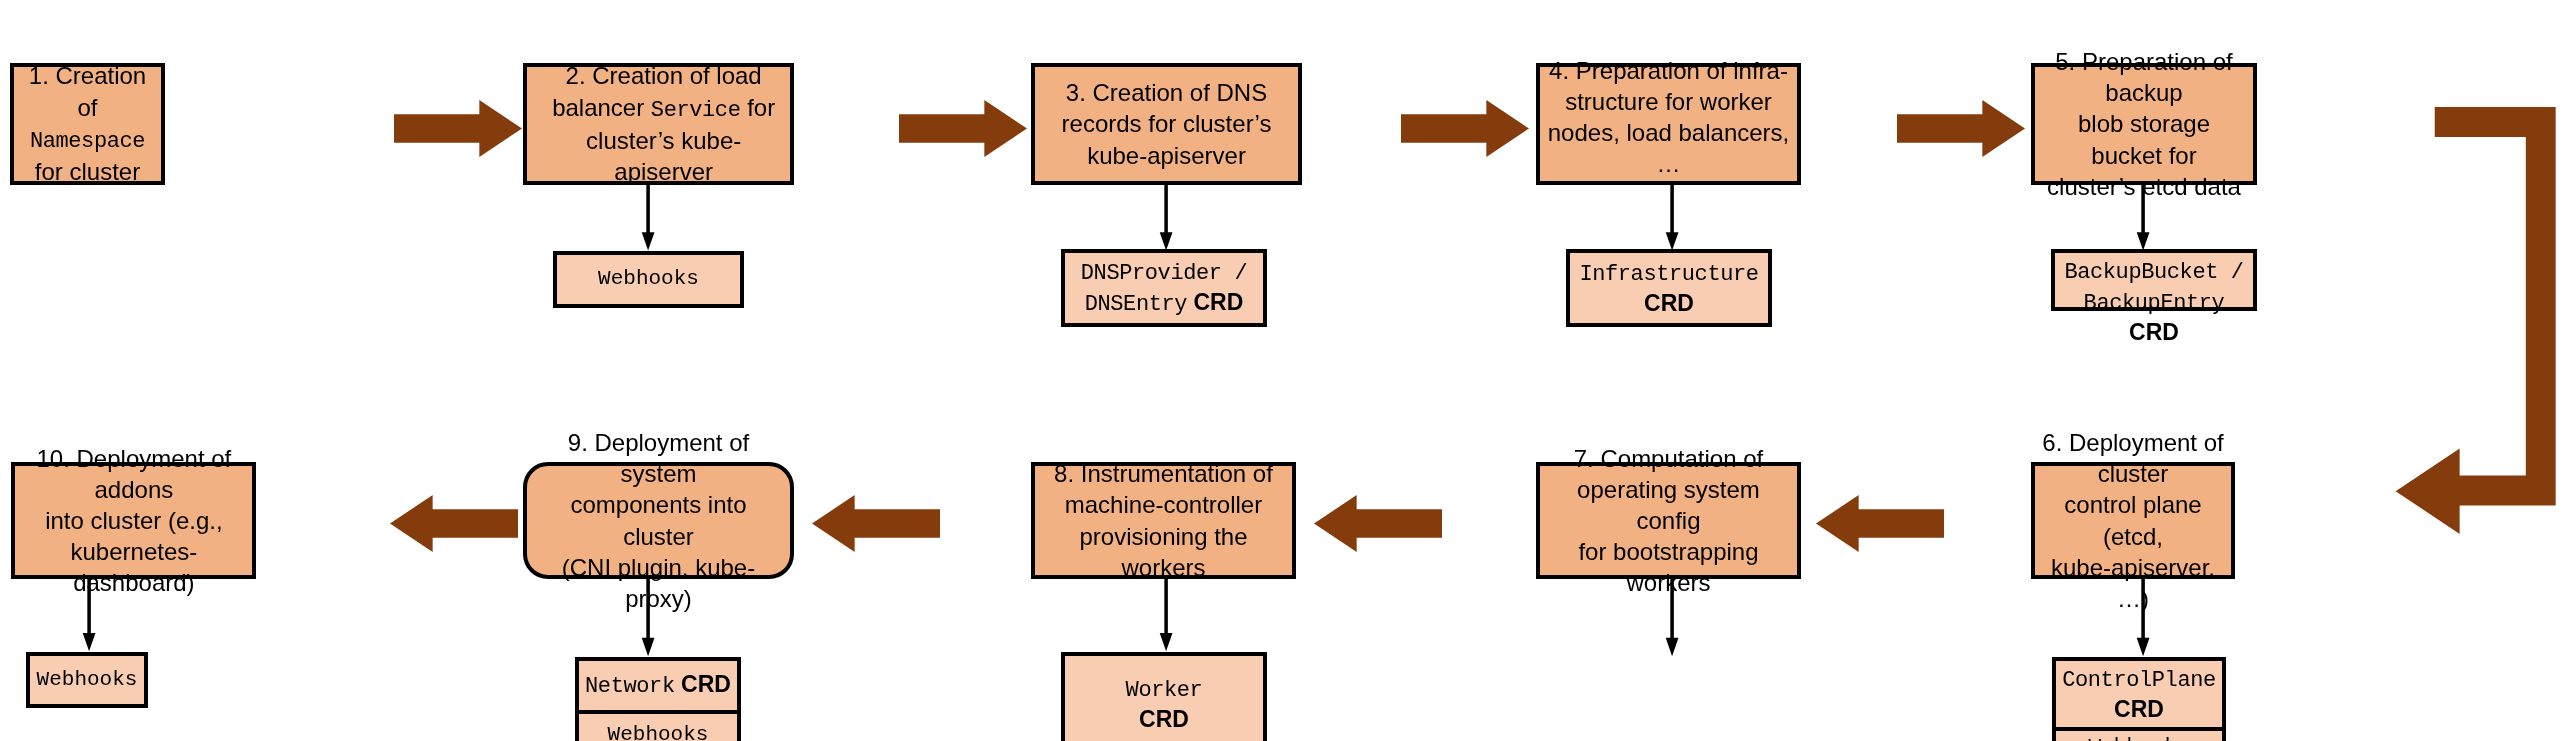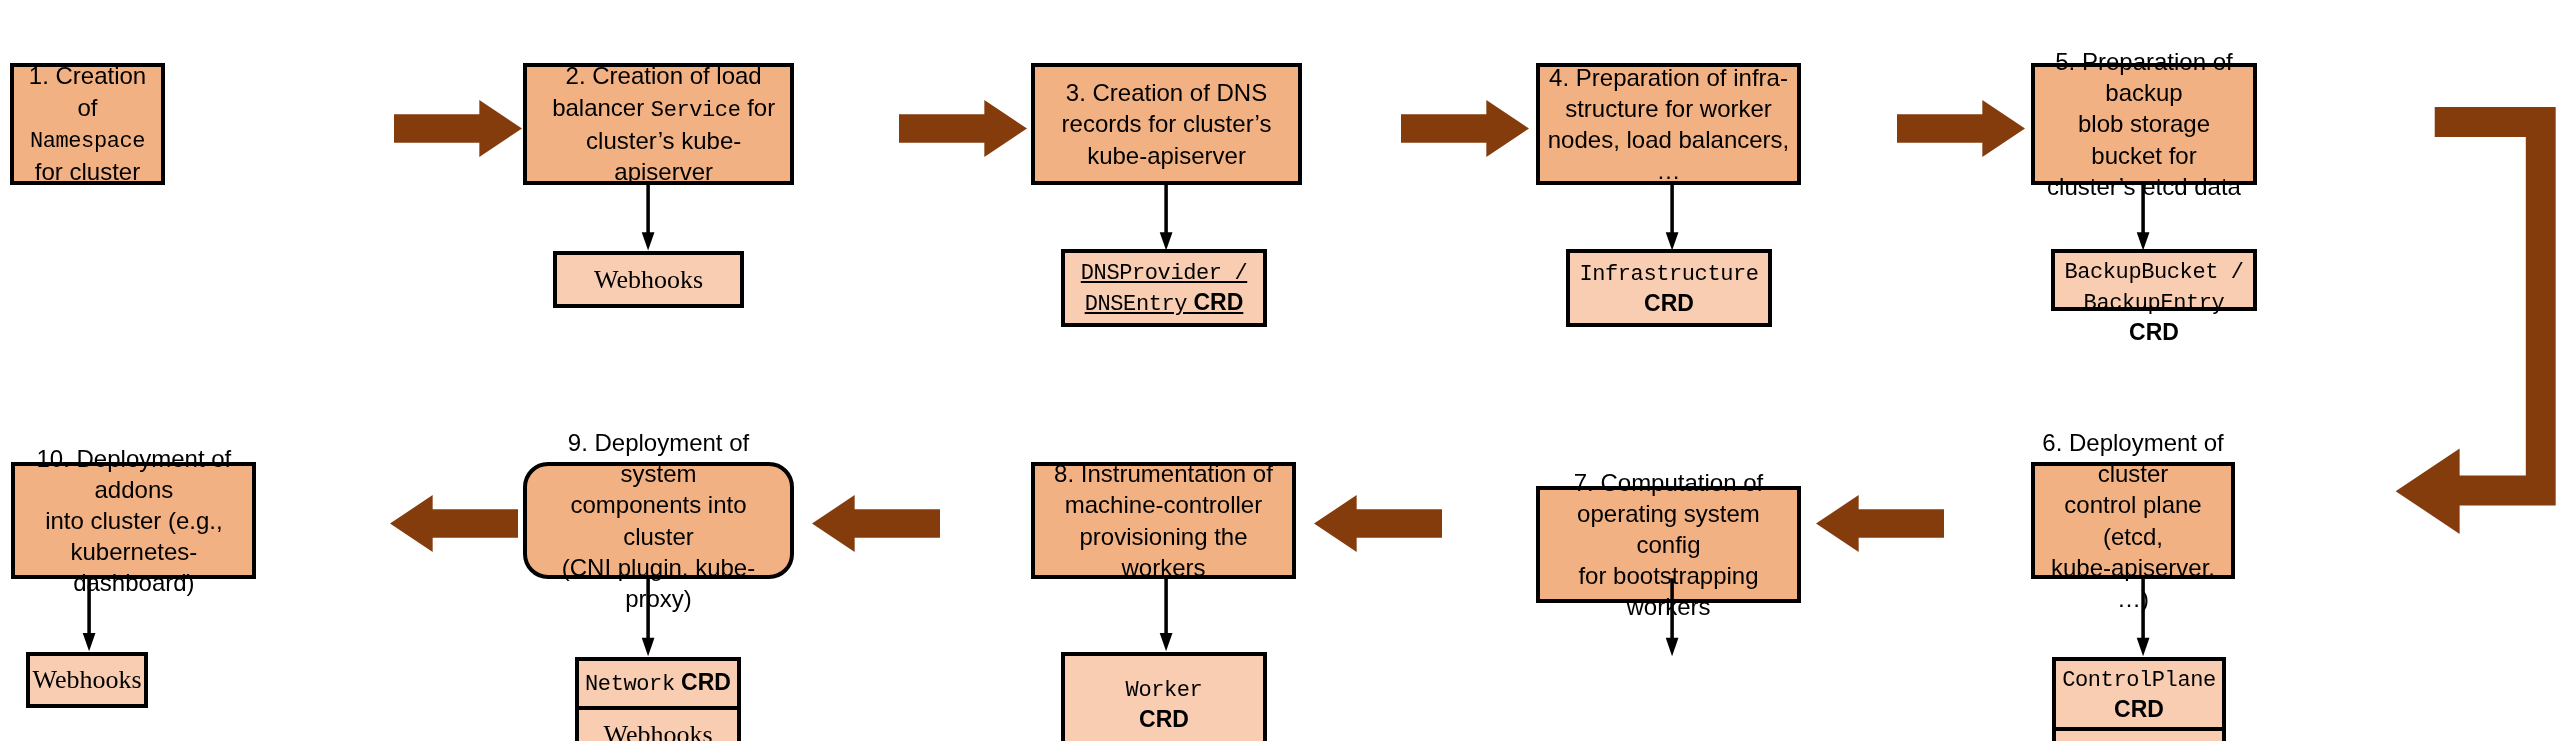--- a/index.html
+++ b/index.html
@@ -66,22 +66,22 @@
     font-family: "Liberation Mono", "DejaVu Sans Mono", monospace;
     font-size: 22px;
     letter-spacing: -0.4px;
   }
   .art-cell .crd-suffix {
     font-family: "Liberation Sans", sans-serif;
     font-weight: bold;
     font-size: 23px;
   }
   .art-cell .plain {
-    font-family: Liberation Serif, serif;
-    font-size: 26px;
+    font-family: Liberation Mono, monospace;
+    font-size: 21px;
   }
 
   
   .flow-arrow {
     position: absolute;
     pointer-events: none;
   }
   .flow-arrow svg { display: block; }
 
   
@@ -131,21 +131,21 @@
       <span>kube-apiserver</span>
     </span>
   </div>
 
   <div class="flow-arrow" style="left:1401px; top:57px; width:128px; height:57px;">
     <svg width="128" height="57" viewBox="0 0 180 80">
       <polygon points="0,20 120,20 120,0 180,40 120,80 120,60 0,60" fill="#843C0C"></polygon>
     </svg>
   </div>
 
-  <div class="step-box" style="left:1536px; top:20px; width:265px; height:122px;">
+  <div class="step-box" style="left:1536px; top:20px; width:265px; height:122px;align-items:flex-end;">
     <span class="txt">
       <span>4. Preparation of infra-</span><br>
       <span>structure for worker</span><br>
       <span>nodes, load balancers, …</span>
     </span>
   </div>
 
   <div class="flow-arrow" style="left:1897px; top:57px; width:128px; height:57px;">
     <svg width="128" height="57" viewBox="0 0 180 80">
       <polygon points="0,20 120,20 120,0 180,40 120,80 120,60 0,60" fill="#843C0C"></polygon>
@@ -179,21 +179,21 @@
     </div>
   </div>
 
   <div class="connector" style="left:1159px; top:141px; width:14.2px; height:68px;">
     <svg width="14.2" height="68" viewBox="0 0 20 96">
       <line x1="10" y1="0" x2="10" y2="74" stroke="#000" stroke-width="5"></line>
       <polygon points="10,94 1,68 19,68" fill="#000"></polygon>
     </svg>
   </div>
 
-  <div class="art-box" style="left:1061px; top:206px; width:206px; height:78px;text-decoration:underline;">
+  <div class="art-box" style="left:1061px; top:206px; width:206px; height:78px;">
     <div class="art-cell">
       <span>
         <span class="crd-name">DNSProvider /</span><br>
         <span class="crd-name">DNSEntry</span><span class="crd-suffix"> CRD</span>
       </span>
     </div>
   </div>
 
   <div class="connector" style="left:1665px; top:141px; width:14.2px; height:68px;">
     <svg width="14.2" height="68" viewBox="0 0 20 96">
@@ -252,21 +252,21 @@
       <span class="plain">Webhooks</span>
     </div>
   </div>
 
   <div class="flow-arrow" style="left:1816px; top:452px; width:128px; height:57px;">
     <svg width="128" height="57" viewBox="0 0 180 80">
       <polygon points="180,20 60,20 60,0 0,40 60,80 60,60 180,60" fill="#843C0C"></polygon>
     </svg>
   </div>
 
-  <div class="step-box" style="left:1536px; top:443px; width:265px; height:117px;">
+  <div class="step-box" style="left:1536px; top:419px; width:265px; height:117px;">
     <span class="txt">
       <span>7. Computation of</span><br>
       <span>operating system config</span><br>
       <span>for bootstrapping workers</span>
     </span>
   </div>
 
   <div class="connector" style="left:1665px; top:535px; width:14.2px; height:80px;">
     <svg width="14.2" height="80" viewBox="0 0 20 112">
       <line x1="10" y1="0" x2="10" y2="90" stroke="#000" stroke-width="5"></line>

